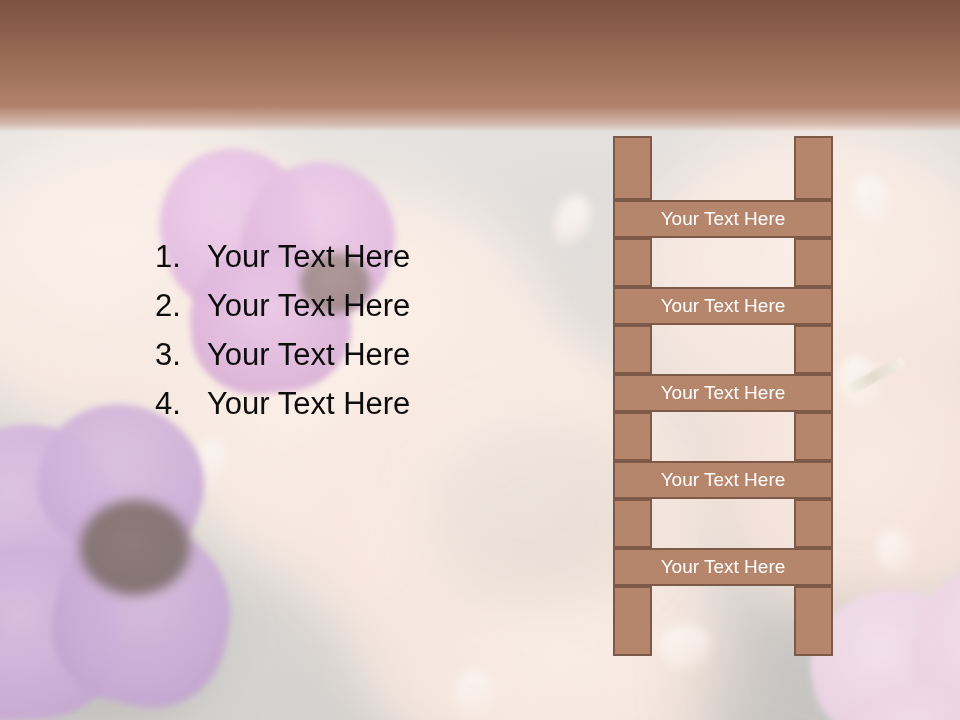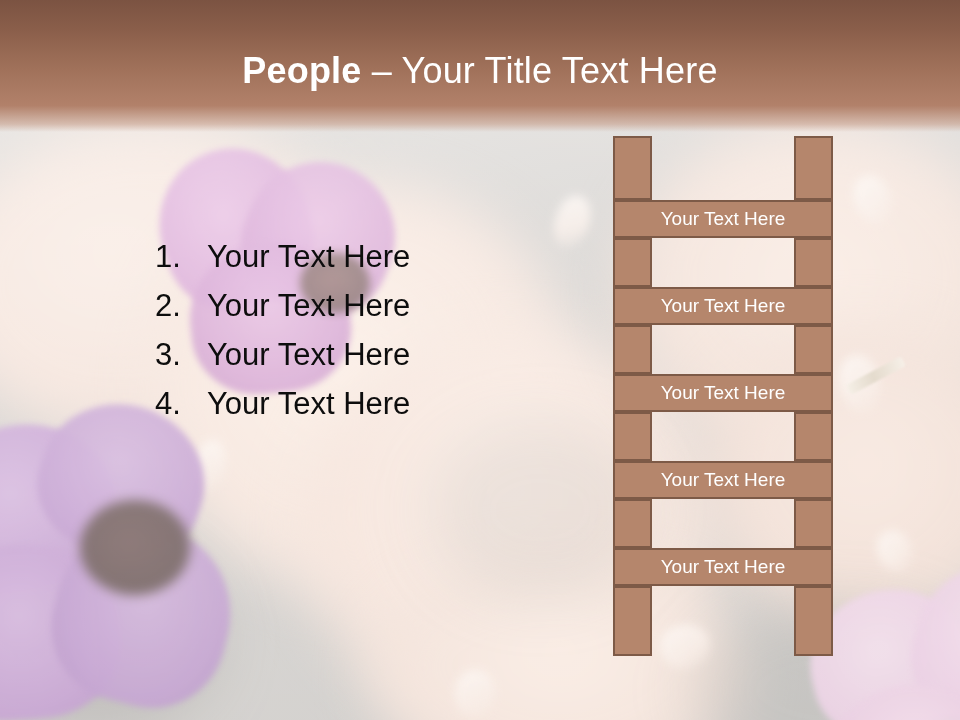--- a/index.html
+++ b/index.html
@@ -235,23 +235,20 @@
     <div class="orchid o3">
       <div class="petal p-a"></div>
       <div class="petal p-b"></div>
       <div class="petal p-c"></div>
     </div>
 
     <div class="bg-wash"></div>
   </div>
 
   <div class="header-band"></div>
-  <div class="title">
-    <span class="t-bold">People</span><span class="t-rest"> – Your Title Text Here</span>
-  </div>
 
   <div class="bullet-list">
     <div class="bullet-row">
       <span class="bullet-num">1.</span>
       <span class="bullet-text">Your Text Here</span>
     </div>
     <div class="bullet-row">
       <span class="bullet-num">2.</span>
       <span class="bullet-text">Your Text Here</span>
     </div>

